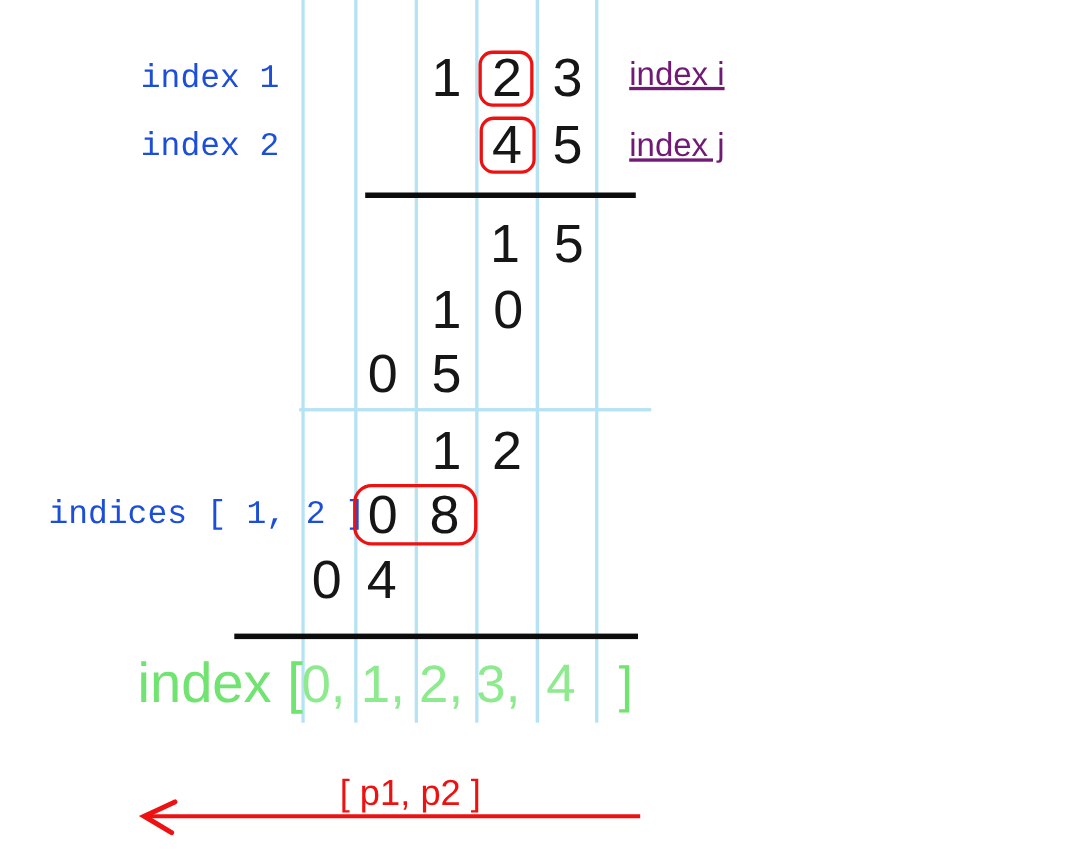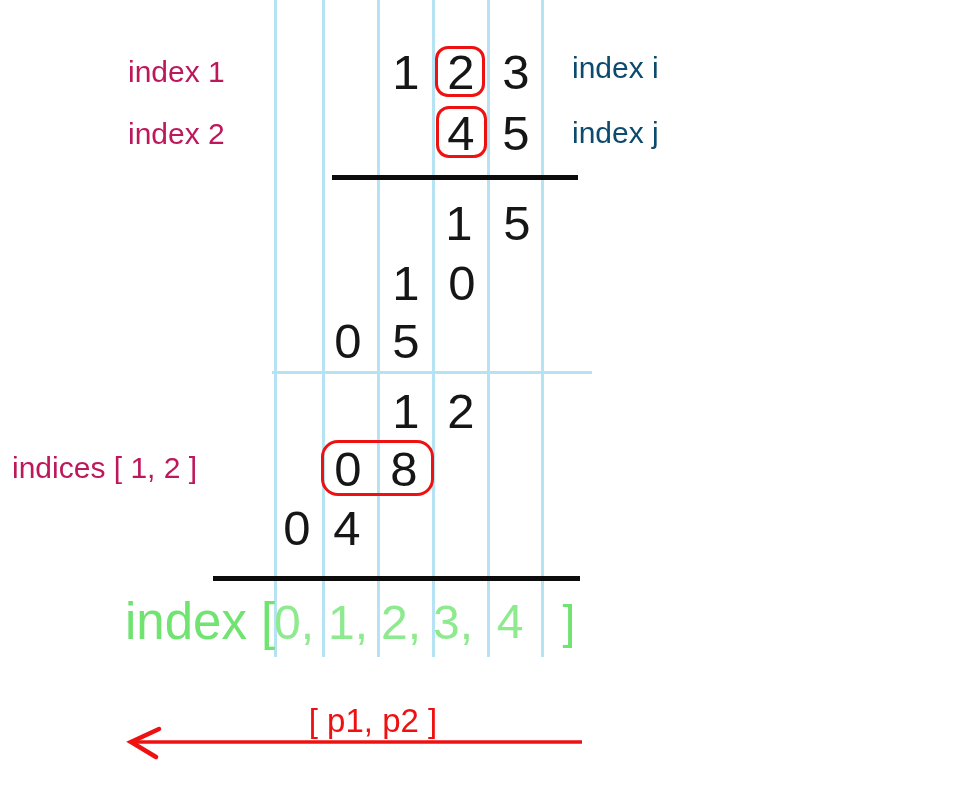--- a/index.html
+++ b/index.html
@@ -42,22 +42,22 @@
     letter-spacing: 0;
     white-space: nowrap;
   }
   .lbl {
     position: absolute;
     transform: translateY(-50%);
     font-size: 30px;
     line-height: 1;
     white-space: nowrap;
   }
-  .gray { color: #be185d; }
-  .red  { color: #0c4a6e; }
+  .gray { color: #1d4ed8; font-family: Liberation Mono, monospace; }
+  .red  { color: #701a75; text-decoration: underline; }
   .redbox {
     position: absolute;
     border: 3.5px solid #ee1111;
     background: transparent;
   }
   .box-2  { left: 435px; top: 46px;  width: 44px;  height: 45px; border-radius: 13px; }
   .box-4  { left: 436px; top: 106px; width: 45px;  height: 46px; border-radius: 13px; }
   .box-08 { left: 321px; top: 440px; width: 107px; height: 50px; border-radius: 17px; }
   .green-label {
     position: absolute;
@@ -109,21 +109,21 @@
   <div class="vline" style="left:432px"></div>
   <div class="vline" style="left:487px"></div>
   <div class="vline" style="left:541px"></div>
 
   <div class="hline-blue"></div>
   <div class="bar bar-top"></div>
   <div class="bar bar-bottom"></div>
 
   <div class="lbl gray" style="left:128px; top:72px">index 1</div>
   <div class="lbl gray" style="left:128px; top:134px">index 2</div>
-  <div class="lbl gray" style="left:12px;  top:468px">indices [ 1, 2 ]</div>
+  <div class="lbl gray" style="left:44px;  top:468px">indices [ 1, 2 ]</div>
 
   <div class="lbl red" style="left:572px; top:68px">index i</div>
   <div class="lbl red" style="left:572px; top:133px">index j</div>
 
   <span class="digit" style="left:406px; top:72px">1</span>
   <span class="digit" style="left:461px; top:72px">2</span>
   <span class="digit" style="left:516px; top:72px">3</span>
 
   <span class="digit" style="left:461px; top:133px">4</span>
   <span class="digit" style="left:516px; top:133px">5</span>

